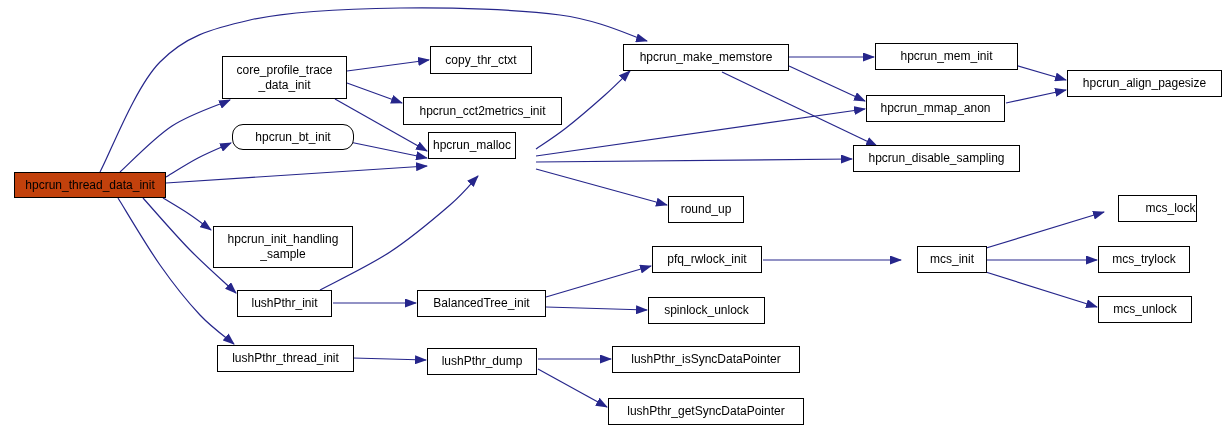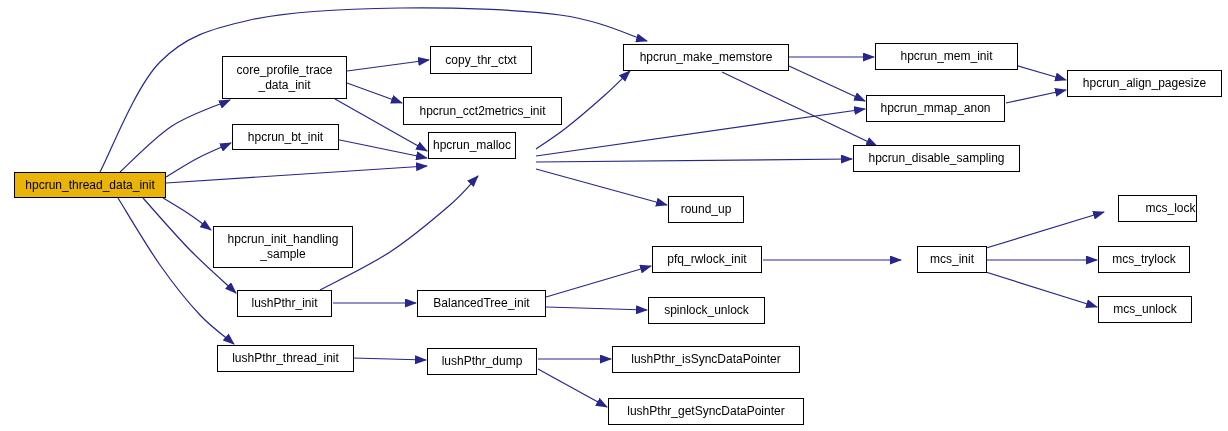--- a/index.html
+++ b/index.html
@@ -36,21 +36,21 @@
     align-items: center;
     justify-content: center;
     text-align: center;
     font-size: 12px;
     line-height: 1.25;
     white-space: pre-line;
     padding: 0 2px;
     cursor: pointer;
   }
   .node.root {
-    background: #eab308;
+    background: #c2410c;
     border-width: 1.5px;
     cursor: default;
   }
 </style>
 </head>
 <body>
 
 <div class="canvas">
   <svg id="edge-layer" class="edge-layer" xmlns="http://www.w3.org/2000/svg" viewBox="0 0 1228 431">
     <defs>
@@ -89,21 +89,21 @@
       <path class="edge" d="M353,358 L426,360" stroke="#26268b" marker-end="url(#arrow)"></path>
       <path class="edge" d="M538,359 L611,359" stroke="#26268b" marker-end="url(#arrow)"></path>
       <path class="edge" d="M538,369 L607,407" stroke="#26268b" marker-end="url(#arrow)"></path>
     </svg>
   <div id="node-layer">
       <div class="node root" style="left: 14px; top: 172px; width: 152px; height: 26px;">hpcrun_thread_data_init</div>
       <div class="node" style="left: 222px; top: 56px; width: 125px; height: 43px;">core_profile_trace
 _data_init</div>
       <div class="node" style="left: 430px; top: 46px; width: 102px; height: 28px;">copy_thr_ctxt</div>
       <div class="node" style="left: 403px; top: 97px; width: 159px; height: 28px;">hpcrun_cct2metrics_init</div>
-      <div class="node" style="left: 232px; top: 124px; width: 107px; height: 26px;">hpcrun_bt_init</div>
+      <div class="node" style="left: 232px; top: 124px; width: 122px; height: 26px; border-radius: 11px;">hpcrun_bt_init</div>
       <div class="node" style="left: 428px; top: 132px; width: 88px; height: 27px;">hpcrun_malloc</div>
       <div class="node" style="left: 623px; top: 44px; width: 166px; height: 27px;">hpcrun_make_memstore</div>
       <div class="node" style="left: 875px; top: 43px; width: 143px; height: 27px;">hpcrun_mem_init</div>
       <div class="node" style="left: 1067px; top: 70px; width: 155px; height: 27px;">hpcrun_align_pagesize</div>
       <div class="node" style="left: 866px; top: 95px; width: 139px; height: 27px;">hpcrun_mmap_anon</div>
       <div class="node" style="left: 853px; top: 145px; width: 167px; height: 27px;">hpcrun_disable_sampling</div>
       <div class="node" style="left: 668px; top: 196px; width: 76px; height: 27px;">round_up</div>
       <div class="node" style="left: 213px; top: 226px; width: 140px; height: 42px;">hpcrun_init_handling
 _sample</div>
       <div class="node" style="left: 237px; top: 290px; width: 95px; height: 27px;">lushPthr_init</div>

